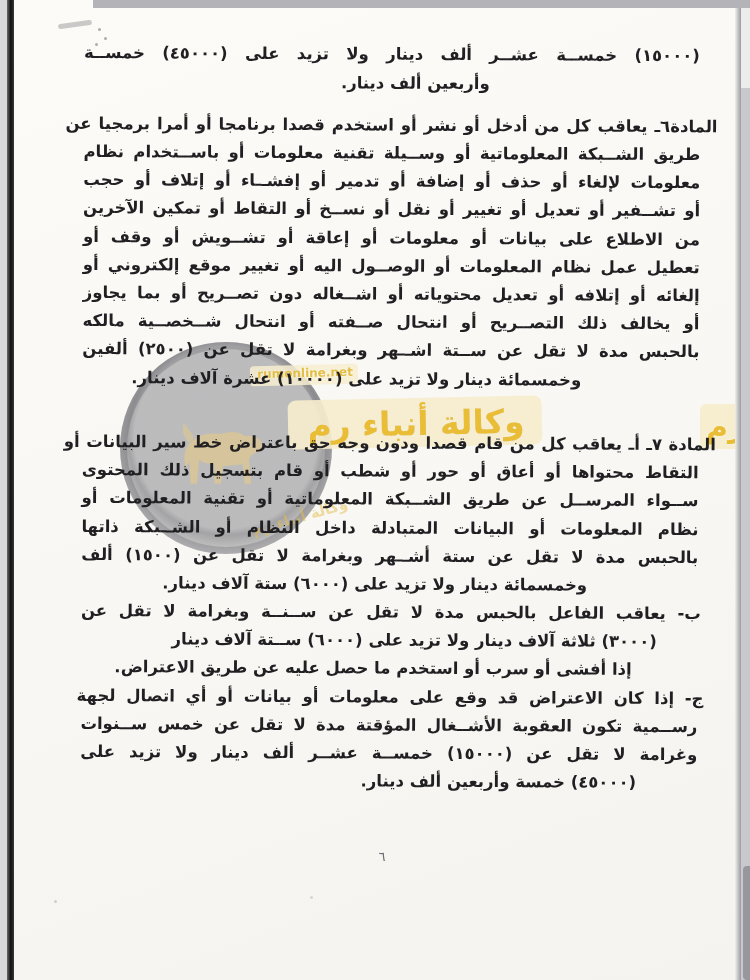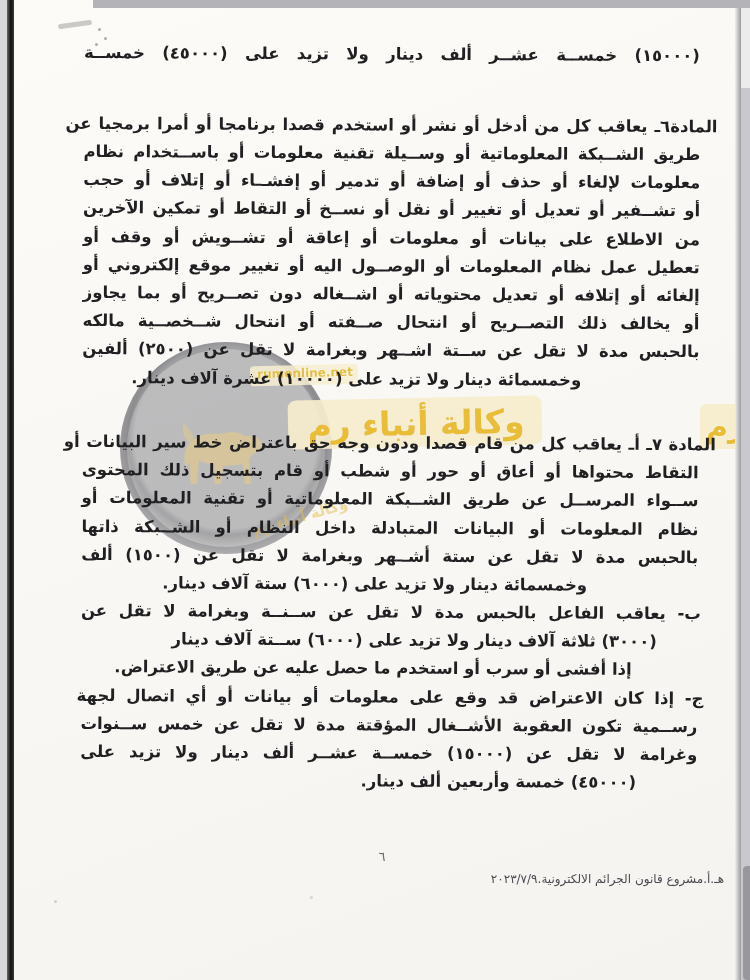--- a/index.html
+++ b/index.html
@@ -85,20 +85,21 @@
   <div class="wm-band"></div>
   <div class="wm-text">وكالة أنباء رم</div>
   <div class="wm-url-band"></div>
   <div class="wm-url">rumonline.net</div>
   <div class="wm-frag-band"></div>
   <div class="wm-frag">رم</div>
   <div class="wm-faint">وكالة أنباء رم</div>
 
   <div id="text-layer">
       <div class="line just" style="top: 44px; right: 41px; left: 70px;">(١٥٠٠٠) خمســة عشــر ألف دينار ولا تزيد على (٤٥٠٠٠) خمســة</div>
+      <div class="line" style="top: 73px; right: 251px;">وأربعين ألف دينار.</div>
       <div class="line just" style="top: 115px; right: 23px; left: 52px;">المادة٦ـ يعاقب كل من أدخل أو نشر أو استخدم قصدا برنامجا أو أمرا برمجيا عن</div>
       <div class="line just" style="top: 143px; right: 40px; left: 70px;">طريق الشــبكة المعلوماتية أو وســيلة تقنية معلومات أو باســتخدام نظام</div>
       <div class="line just" style="top: 171px; right: 40px; left: 70px;">معلومات لإلغاء أو حذف أو إضافة أو تدمير أو إفشــاء أو إتلاف أو حجب</div>
       <div class="line just" style="top: 199px; right: 40px; left: 70px;">أو تشــفير أو تعديل أو تغيير أو نقل أو نســخ أو التقاط أو تمكين الآخرين</div>
       <div class="line just" style="top: 228px; right: 40px; left: 70px;">من الاطلاع على بيانات أو معلومات أو إعاقة أو تشــويش أو وقف أو</div>
       <div class="line just" style="top: 256px; right: 40px; left: 70px;">تعطيل عمل نظام المعلومات أو الوصــول اليه أو تغيير موقع إلكتروني أو</div>
       <div class="line just" style="top: 284px; right: 40px; left: 70px;">إلغائه أو إتلافه أو تعديل محتوياته أو اشــغاله دون تصــريح أو بما يجاوز</div>
       <div class="line just" style="top: 312px; right: 40px; left: 70px;">أو يخالف ذلك التصــريح أو انتحال صــفته أو انتحال شــخصــية مالكه</div>
       <div class="line just" style="top: 340px; right: 40px; left: 70px;">بالحبس مدة لا تقل عن ســتة اشــهر وبغرامة لا تقل عن (٢٥٠٠) ألفين</div>
       <div class="line" style="top: 369px; right: 158px;">وخمسمائة دينار ولا تزيد على (١٠٠٠٠) عشرة آلاف دينار.</div>
@@ -111,21 +112,20 @@
       <div class="line just" style="top: 602px; right: 37px; left: 70px;">ب- يعاقب الفاعل بالحبس مدة لا تقل عن ســنــة وبغرامة لا تقل عن</div>
       <div class="line" style="top: 630px; right: 81px;">(٣٠٠٠) ثلاثة آلاف دينار ولا تزيد على (٦٠٠٠) ســتة آلاف دينار</div>
       <div class="line" style="top: 658px; right: 106px;">إذا أفشى أو سرب أو استخدم ما حصل عليه عن طريق الاعتراض.</div>
       <div class="line just" style="top: 687px; right: 34px; left: 66px;">ج- إذا كان الاعتراض قد وقع على معلومات أو بيانات أو أي اتصال لجهة</div>
       <div class="line just" style="top: 715px; right: 40px; left: 70px;">رســمية تكون العقوبة الأشــغال المؤقتة مدة لا تقل عن خمس ســنوات</div>
       <div class="line just" style="top: 743px; right: 40px; left: 70px;">وغرامة لا تقل عن (١٥٠٠٠) خمســة عشــر ألف دينار ولا تزيد على</div>
       <div class="line" style="top: 771px; right: 101px;">(٤٥٠٠٠) خمسة وأربعين ألف دينار.</div>
     </div>
 
   <div class="page-number">٦</div>
-  <div class="footer-note">هـ.أ.مشروع قانون الجرائم الالكترونية.٢٠٢٣/٧/٩</div>
 
   <div class="a-smudge"></div>
   <div class="a-dot a-d1"></div>
   <div class="a-dot a-d2"></div>
   <div class="a-dot a-d3"></div>
   <div class="a-dot a-b1"></div>
   <div class="a-dot a-b2"></div>
   <div class="a-nub"></div>
 </div>
 

